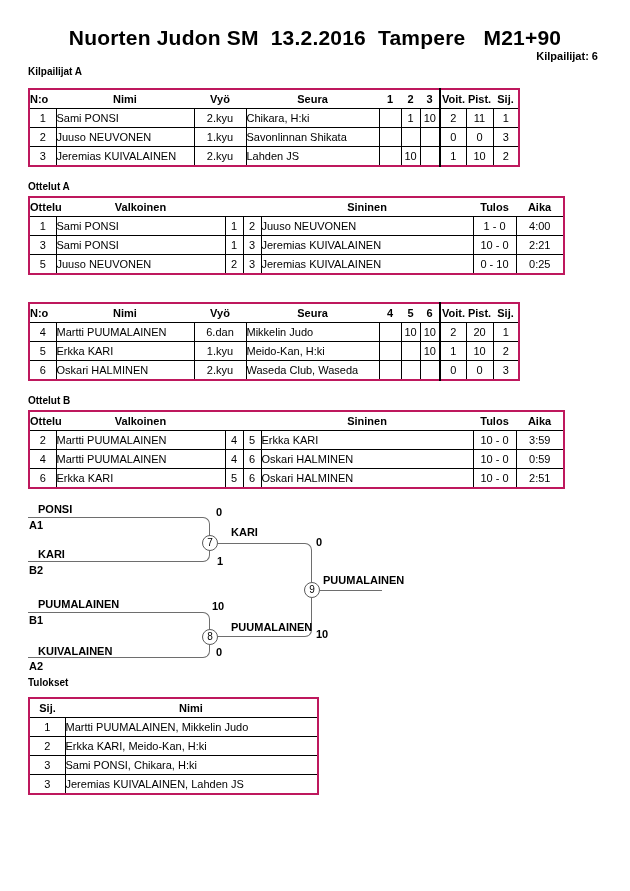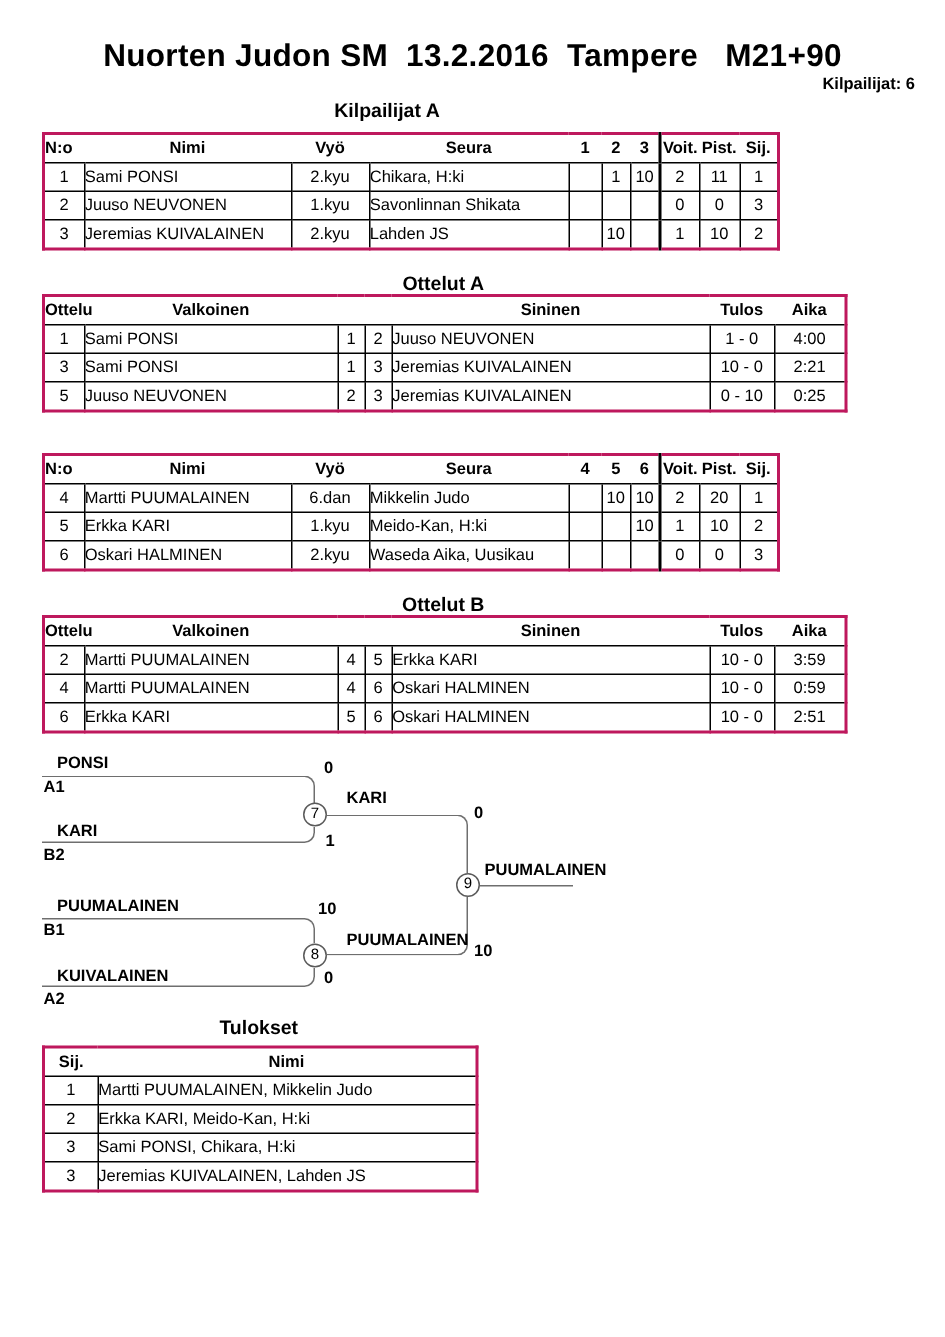--- a/index.html
+++ b/index.html
@@ -7,24 +7,24 @@
   .page {
     position:relative; width:630px; height:891px; background:#ffffff;
     font-family:"Liberation Sans", sans-serif; color:#000; overflow:hidden;
     margin:0 auto;
   }
   .doc-title {
     position:absolute; top:26px; left:0; width:630px; text-align:center;
     font-size:21px; font-weight:bold; white-space:pre; letter-spacing:0.2px;
   }
   .competitors-count {
-    position:absolute; top:50px; right:20px; font-size:11px; font-weight:bold;
+    position:absolute; top:50px; right:32px; font-size:11px; font-weight:bold;
   }
   .section-title {
-    position:absolute; text-align:center; font-size:13px; font-weight:bold;
+    position:absolute; font-size:10px; font-weight:bold;
   }
   table.tbl {
     position:absolute; border-collapse:collapse; table-layout:fixed;
     font-size:11px; background:#fff;
     border:2px solid #be185d;
   }
   .tbl th, .tbl td {
     height:18px; line-height:18px; padding:0; overflow:hidden; white-space:nowrap;
     font-size:11px;
   }
@@ -223,21 +223,21 @@
         <td class="c"></td>
         <td class="c">10</td>
         <td class="c thick-left">1</td>
         <td class="c">10</td>
         <td class="c">2</td>
       </tr>
       <tr>
         <td class="c">6</td>
         <td class="l">Oskari HALMINEN</td>
         <td class="c">2.kyu</td>
-        <td class="l">Waseda Aika, Uusikau</td>
+        <td class="l">Waseda Club, Waseda</td>
         <td class="c"></td>
         <td class="c"></td>
         <td class="c"></td>
         <td class="c thick-left">0</td>
         <td class="c">0</td>
         <td class="c">3</td>
       </tr>
     </tbody>
   </table>
 

